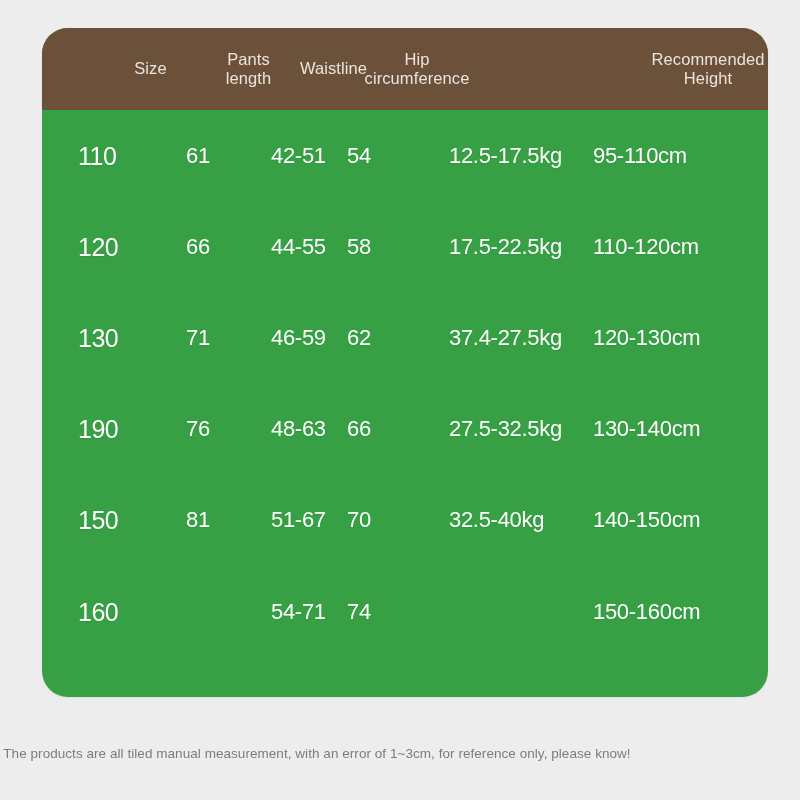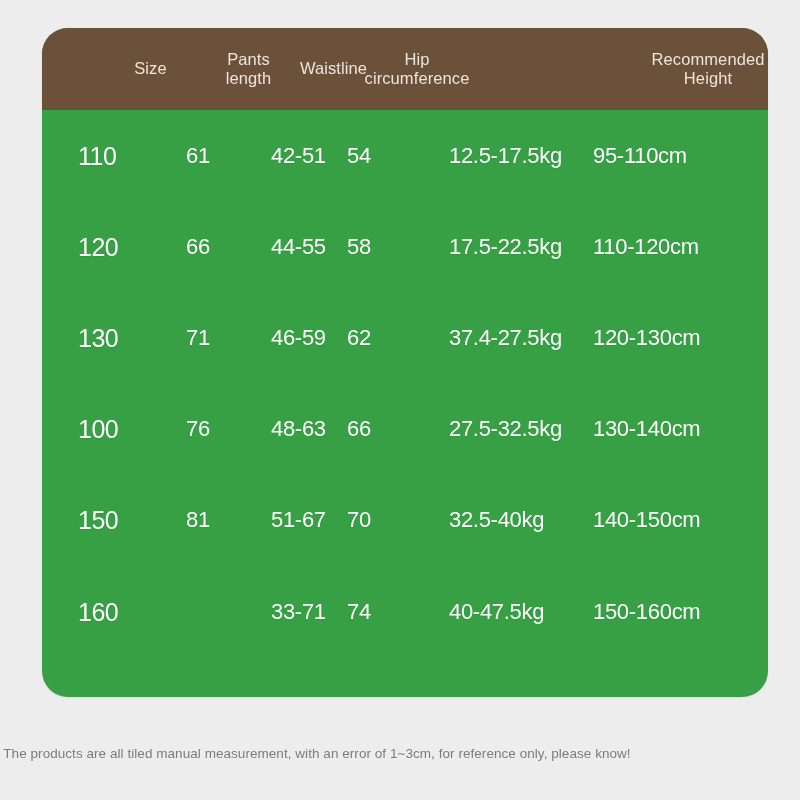--- a/index.html
+++ b/index.html
@@ -151,41 +151,40 @@
     <div class="data-row" style="top:182.4px">
       <div class="data-cell size-value col-size">130</div>
       <div class="data-cell col-pants">71</div>
       <div class="data-cell col-waist">46-59</div>
       <div class="data-cell col-hip">62</div>
       <div class="data-cell col-weight">37.4-27.5kg</div>
       <div class="data-cell col-height">120-130cm</div>
     </div>
 
     <div class="data-row" style="top:273.6px">
-      <div class="data-cell size-value col-size">100</div>
+      <div class="data-cell size-value col-size">190</div>
       <div class="data-cell col-pants">76</div>
       <div class="data-cell col-waist">48-63</div>
       <div class="data-cell col-hip">66</div>
       <div class="data-cell col-weight">27.5-32.5kg</div>
       <div class="data-cell col-height">130-140cm</div>
     </div>
 
     <div class="data-row" style="top:364.8px">
       <div class="data-cell size-value col-size">150</div>
       <div class="data-cell col-pants">81</div>
       <div class="data-cell col-waist">51-67</div>
       <div class="data-cell col-hip">70</div>
       <div class="data-cell col-weight">32.5-40kg</div>
       <div class="data-cell col-height">140-150cm</div>
     </div>
 
     <div class="data-row" style="top:456px">
       <div class="data-cell size-value col-size">160</div>
-      <div class="data-cell col-waist">33-71</div>
+      <div class="data-cell col-waist">54-71</div>
       <div class="data-cell col-hip">74</div>
-      <div class="data-cell col-weight">40-47.5kg</div>
       <div class="data-cell col-height">150-160cm</div>
     </div>
 
   </div>
 </div>
 
 <div id="footer-note">The products are all tiled manual measurement, with an error of 1~3cm, for reference only, please know!</div>
 
 </body></html>

